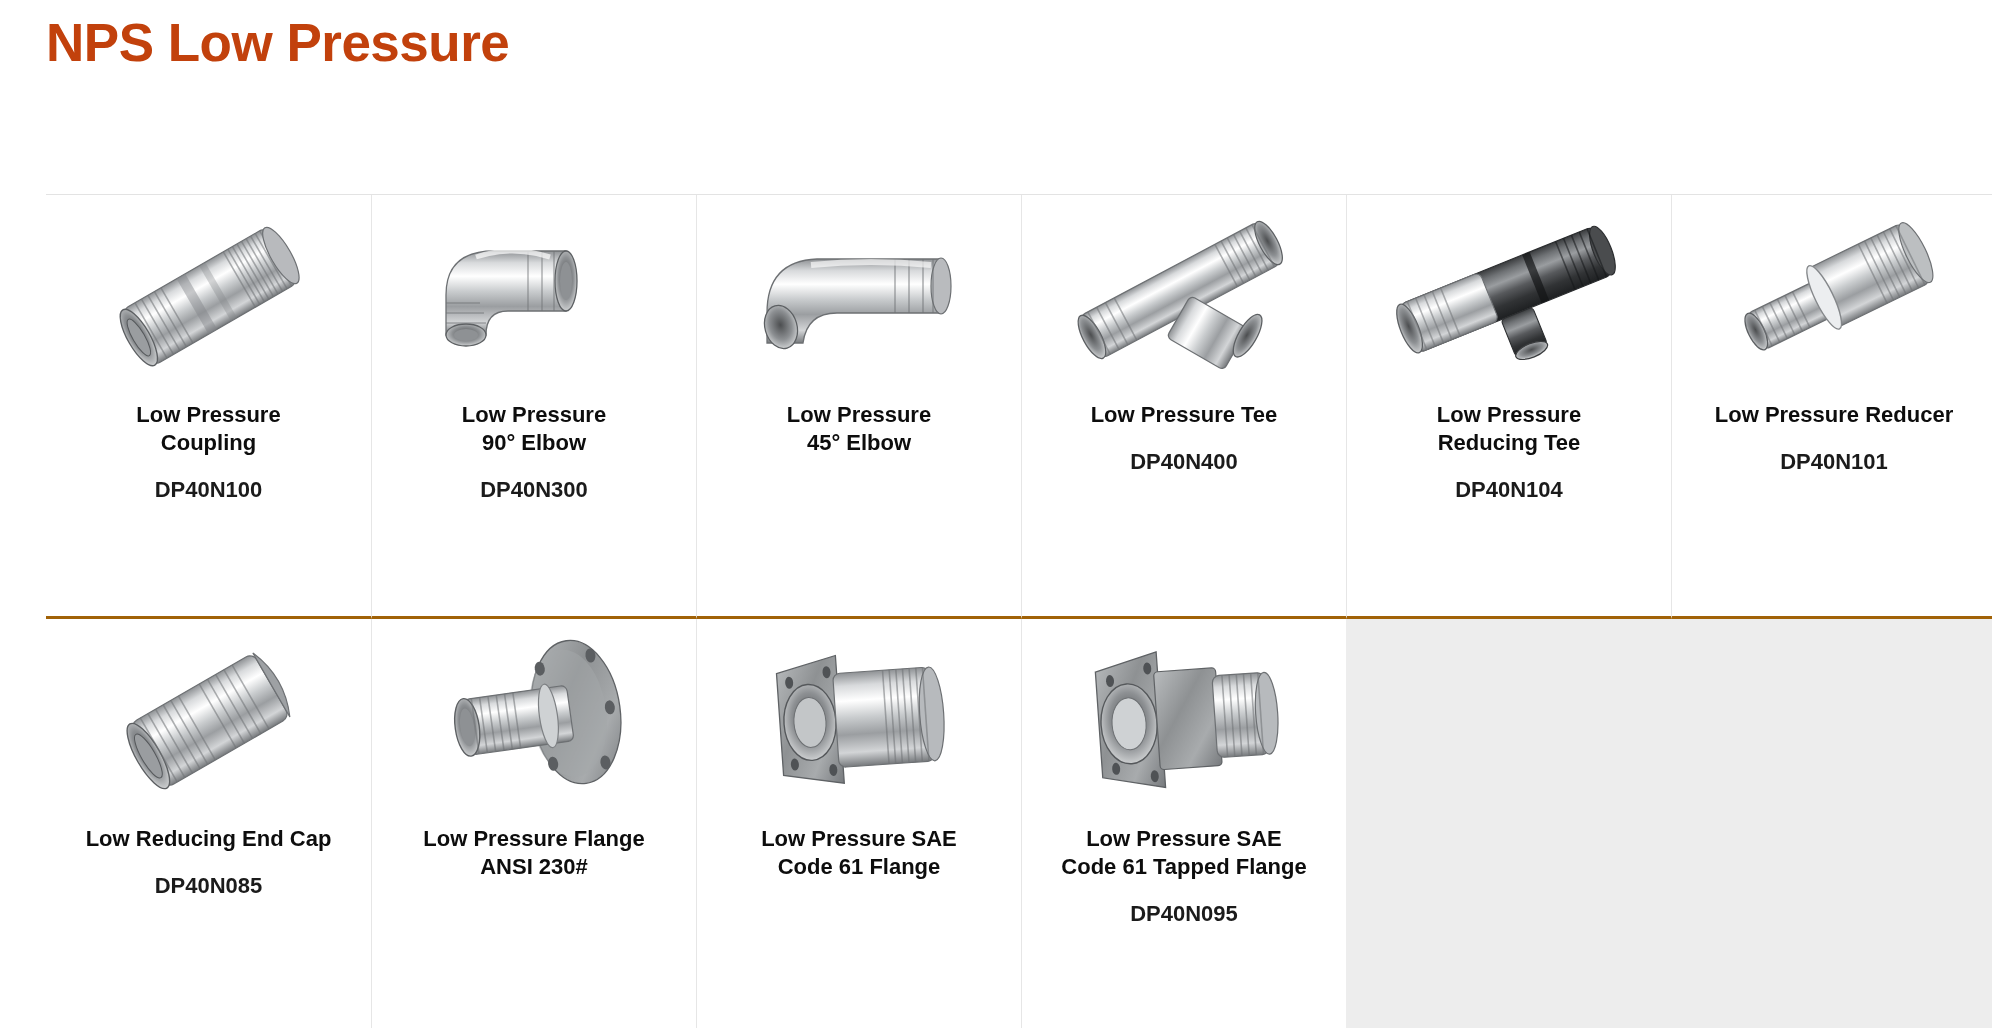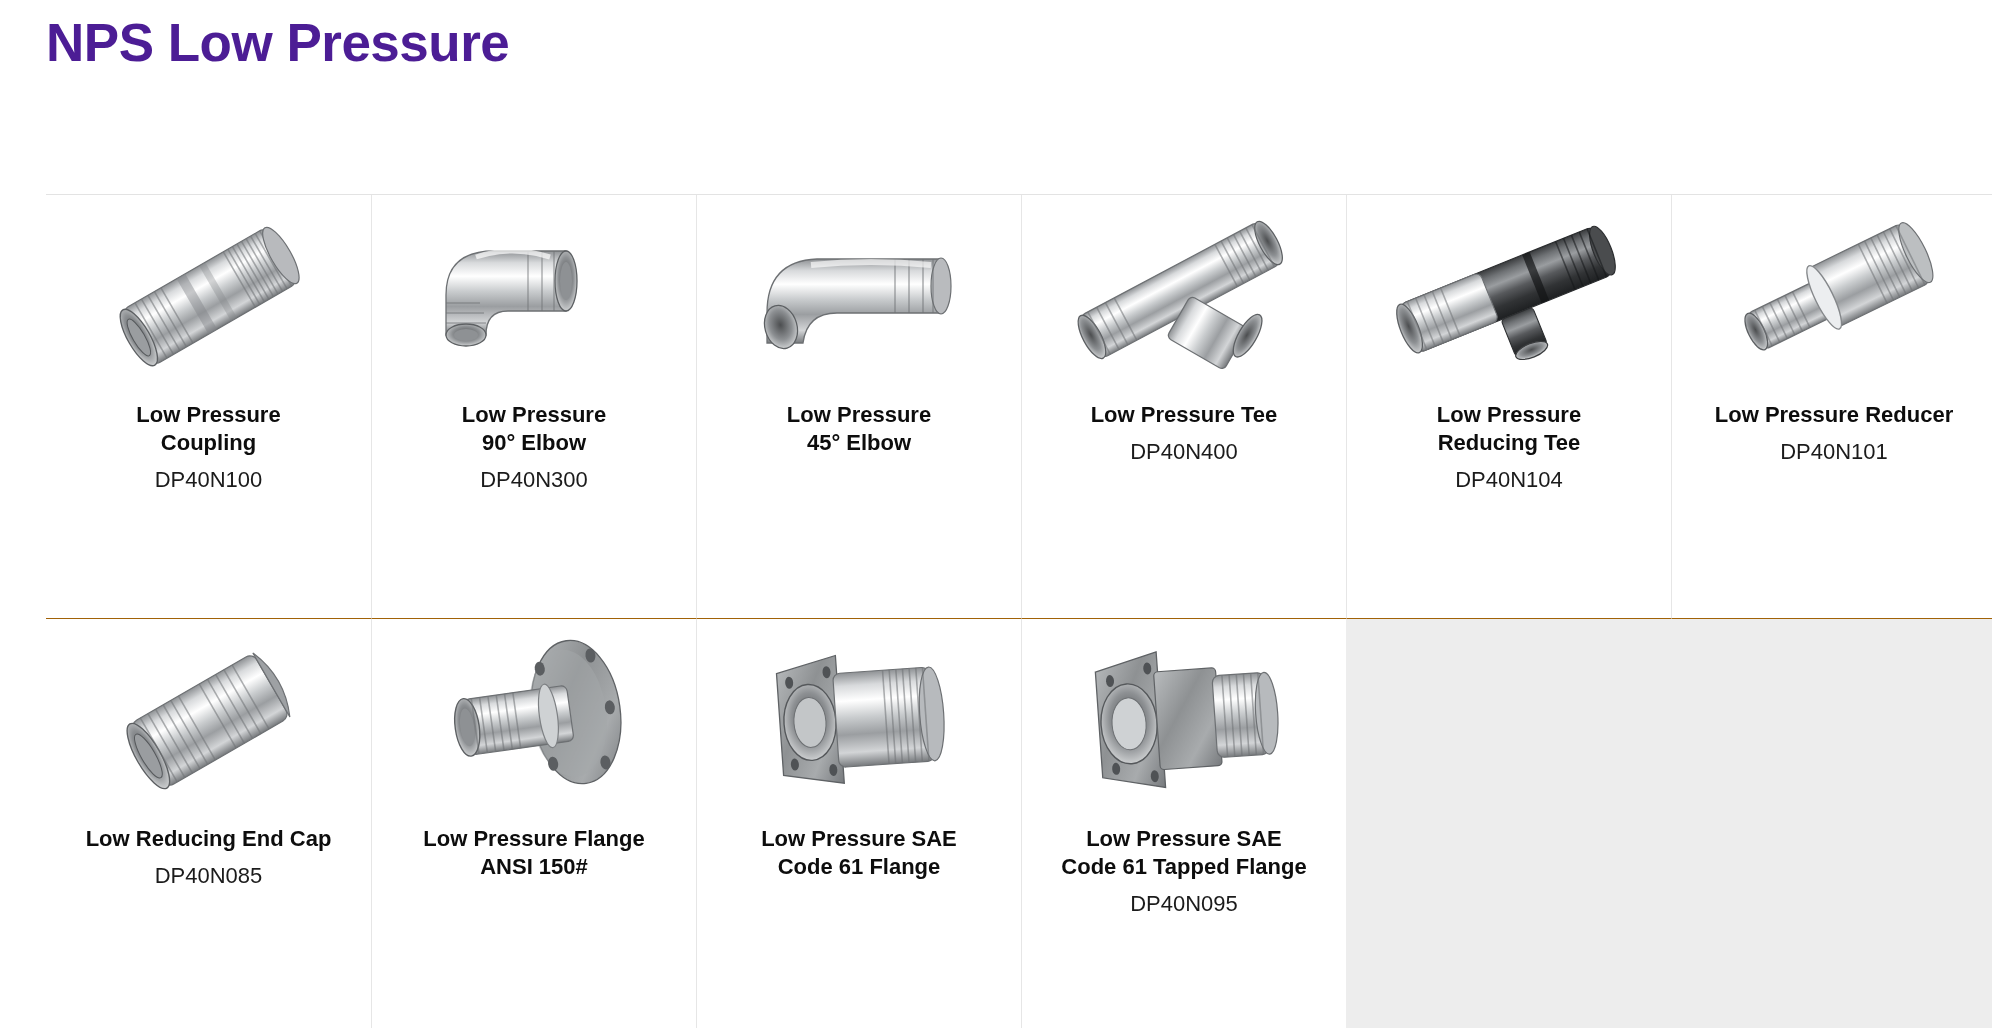--- a/index.html
+++ b/index.html
@@ -19,21 +19,21 @@
     height: 1028px;
     background: #ffffff;
   }
 
   
   .header {
     padding: 12px 0 0 46px;
   }
 
   .page-title {
-    color: #4c1d95;
+    color: #c2410c;
     font-size: 53px;
     font-weight: bold;
     letter-spacing: -0.5px;
     line-height: 1.18;
     white-space: nowrap;
   }
 
   .page-subtitle {
     margin-top: 16px;
     color: #1b1b1b;
@@ -58,21 +58,21 @@
     grid-template-columns: repeat(6, 325px);
     grid-auto-rows: 424px;
     border-top: 1px solid #e3e3e3;
     width: 1950px;
   }
 
   .cell {
     position: relative;
     background: #ffffff;
     border-left: 1px solid #e6e6e6;
-    border-bottom: 1px solid #a16207;
+    border-bottom: 3px solid #a16207;
     display: flex;
     flex-direction: column;
     align-items: center;
     padding: 0 10px;
     overflow: hidden;
   }
 
   .cell.first-col { border-left: none; }
 
   .cell.empty {
@@ -102,24 +102,24 @@
   .cap-name {
     font-size: 22px;
     font-weight: bold;
     color: #0d0d0d;
     line-height: 1.28;
     white-space: pre-line;
   }
 
   .cap-code {
     font-size: 22px;
-    font-weight: 400;
+    font-weight: 700;
     color: #1b1b1b;
     line-height: 1.32;
-    margin-top: 8px;
+    margin-top: 18px;
   }
 </style>
 </head>
 <body>
 
 <div class="page">
 
   <div class="header">
     <div class="page-title">NPS Low Pressure</div>
   </div>
@@ -340,21 +340,21 @@
                 <line x1="64.4" y1="64" x2="64.4" y2="120" stroke="#6f7275" stroke-width="1.6" opacity=".55"></line>
                 <line x1="72.8" y1="64" x2="72.8" y2="120" stroke="#6f7275" stroke-width="1.6" opacity=".55"></line>
                 <line x1="81.2" y1="64" x2="81.2" y2="120" stroke="#6f7275" stroke-width="1.6" opacity=".55"></line>
                 <line x1="89.6" y1="64" x2="89.6" y2="120" stroke="#6f7275" stroke-width="1.6" opacity=".55"></line>
                 <line x1="98" y1="64" x2="98" y2="120" stroke="#6f7275" stroke-width="1.6" opacity=".55"></line>
       </g>
     </svg>
           </div>
           <div class="cap">
             <div class="cap-name">Low Pressure Flange
-ANSI 150#</div>
+ANSI 230#</div>
           </div>
         </div>
         <div class="cell">
           <div class="thumb">
             <svg width="230" height="190" viewBox="0 0 230 190">
       <g transform="rotate(-4 115 95)">
         <path d="M36 42 L96 28 L96 156 L36 144 Z" fill="url(#steelFlat)" stroke="#5f6265" stroke-width="1.3"></path>
         <ellipse cx="66" cy="93" rx="26" ry="38" fill="url(#bore)" stroke="#55585b" stroke-width="1.4"></ellipse>
         <ellipse cx="66" cy="93" rx="16" ry="25" fill="#c3c6c8" stroke="#6d7073" stroke-width="1"></ellipse>
         <g fill="#4f5255">

